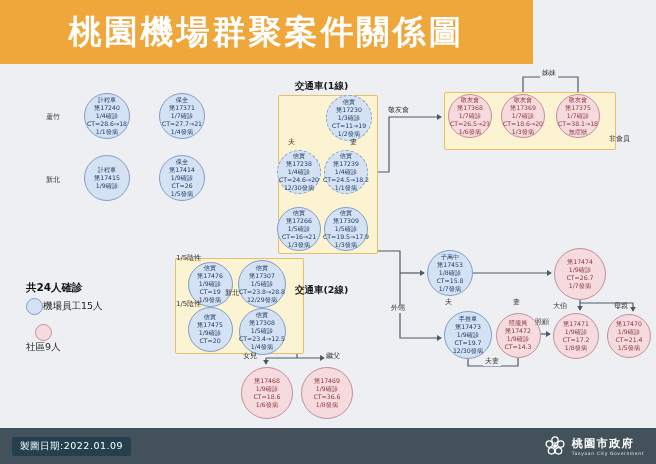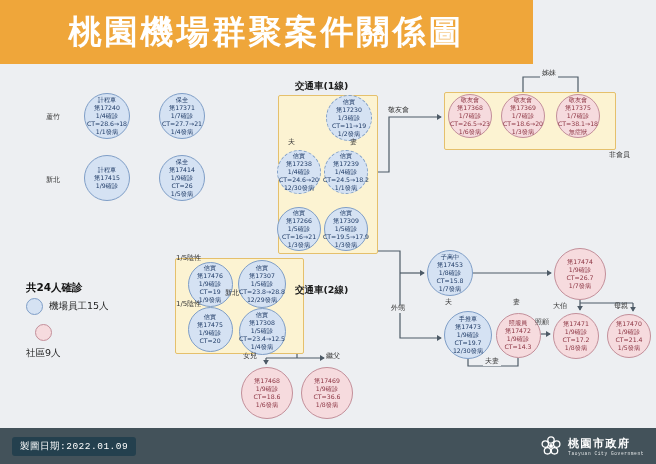--- a/index.html
+++ b/index.html
@@ -14,27 +14,27 @@
   .node{position:absolute;border-radius:50%;display:flex;flex-direction:column;align-items:center;
         justify-content:center;text-align:center;box-sizing:border-box;}
   .node.blue{background:#d5e2f3;border:1px solid #7f9ec7;color:#1e3a66;}
   .node.pink{background:#f6dbde;border:1px solid #c38f9a;color:#8c3442;}
   .node.dashed{border-style:dashed;}
   .node .ln{font-size:6.2px;line-height:1.32;white-space:nowrap;}
   .lbl{position:absolute;font-size:7px;color:#333333;white-space:nowrap;line-height:1.1;}
   .lbl.t{font-size:9.5px;font-weight:700;color:#1a1a1a;}
   .lbl.bg{background:#edeff2;padding:0 2px;}
   .lg-title{position:absolute;left:26px;top:281px;font-size:10.5px;font-weight:700;color:#111;}
-  .lg-row{position:absolute;display:flex;align-items:center;gap:6px;}
+  .lg-row{position:absolute;display:flex;align-items:center;gap:0;}
   .lg-row .dot{width:17px;height:17px;border-radius:50%;box-sizing:border-box;display:inline-block;}
   .dot.blue{background:#d5e2f3;border:1px solid #7f9ec7;}
   .dot.pink{background:#f6dbde;border:1px solid #c38f9a;}
   .lg-row span.txt{font-size:9.5px;color:#222;}
   .footer{position:absolute;left:0;bottom:0;width:656px;height:36px;background:#43525a;
-          display:flex;align-items:center;justify-content:space-between;box-sizing:border-box;padding:12px 12px;font-family:Liberation Mono, monospace;}
+          display:flex;align-items:center;justify-content:space-between;box-sizing:border-box;padding:12px 12px;}
   .date-pill{background:#24404e;color:#ffffff;font-size:9.5px;padding:3px 8px;border-radius:3px;letter-spacing:.5px;}
   .gov{display:flex;align-items:center;gap:6px;color:#ffffff;}
   .gov-name{font-size:11px;font-weight:700;letter-spacing:1.5px;}
   .gov-sub{font-size:4.5px;letter-spacing:.6px;opacity:.85;}
 </style>
 </head>
 <body>
 
 <div class="stage">
 
@@ -243,21 +243,21 @@
       </div>
     <div id="label-layer">
         <span class="lbl" style="left: 46px; top: 50px;">蘆竹</span>
         <span class="lbl" style="left: 46px; top: 113px;">新北</span>
         <span class="lbl t" style="left: 295px; top: 17px;">交通車(1線)</span>
         <span class="lbl t" style="left: 295px; top: 185px; margin-top: 36px;">交通車(2線)</span>
         <span class="lbl bg" style="left: 386px; top: 43px;">敬友會</span>
         <span class="lbl bg" style="left: 540px; top: 6px;">姊妹</span>
         <span class="lbl" style="left: 288px; top: 75px;">夫</span>
         <span class="lbl" style="left: 350px; top: 75px;">妻</span>
-        <span class="lbl" style="left: 609px; top: 72px; margin-top: 16px;">非會員</span>
+        <span class="lbl" style="left: 609px; top: 72px;">非會員</span>
         <span class="lbl" style="left: 176px; top: 191px;">1/5陰性</span>
         <span class="lbl" style="left: 176px; top: 237px;">1/5陰性</span>
         <span class="lbl" style="left: 225px; top: 226px;">新北</span>
         <span class="lbl bg" style="left: 389px; top: 241px;">外甥</span>
         <span class="lbl" style="left: 445px; top: 235px;">夫</span>
         <span class="lbl" style="left: 513px; top: 235px;">妻</span>
         <span class="lbl bg" style="left: 483px; top: 294px; text-align: right;">夫妻</span>
         <span class="lbl" style="left: 553px; top: 239px;">大伯</span>
         <span class="lbl" style="left: 614px; top: 239px;">母親</span>
         <span class="lbl" style="left: 535px; top: 255px;">照顧</span>

